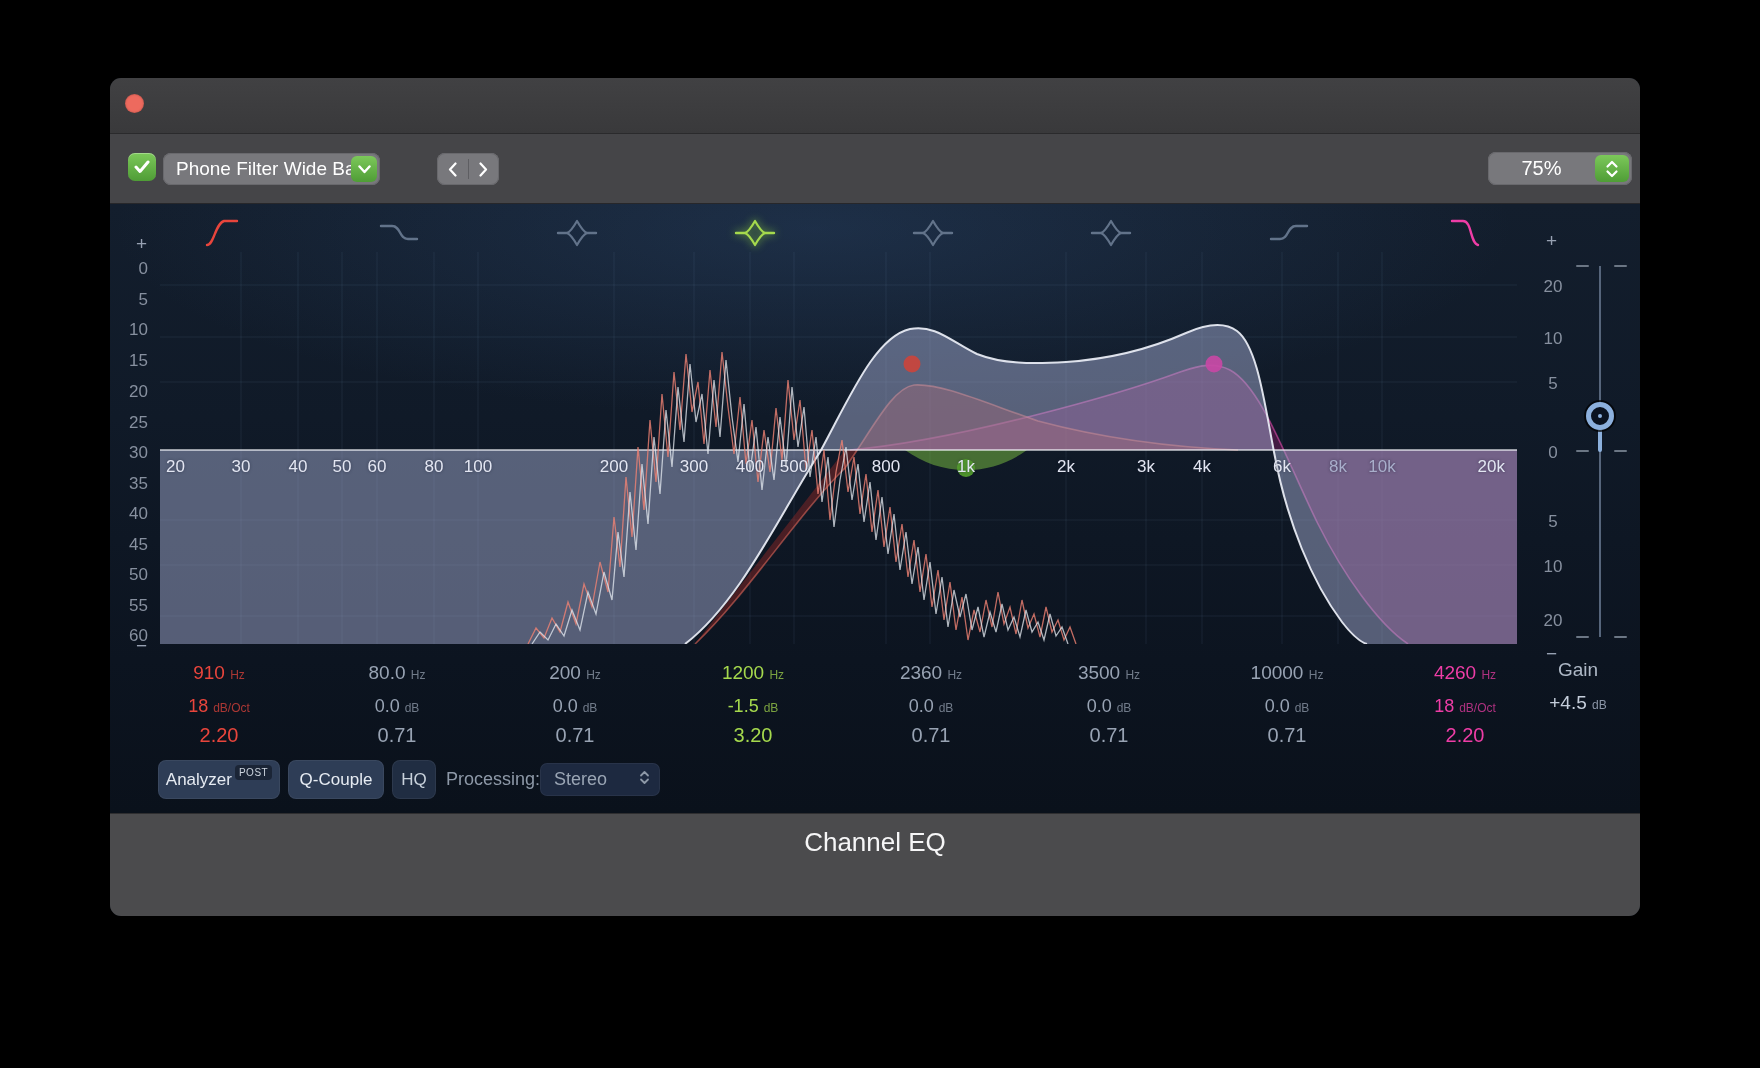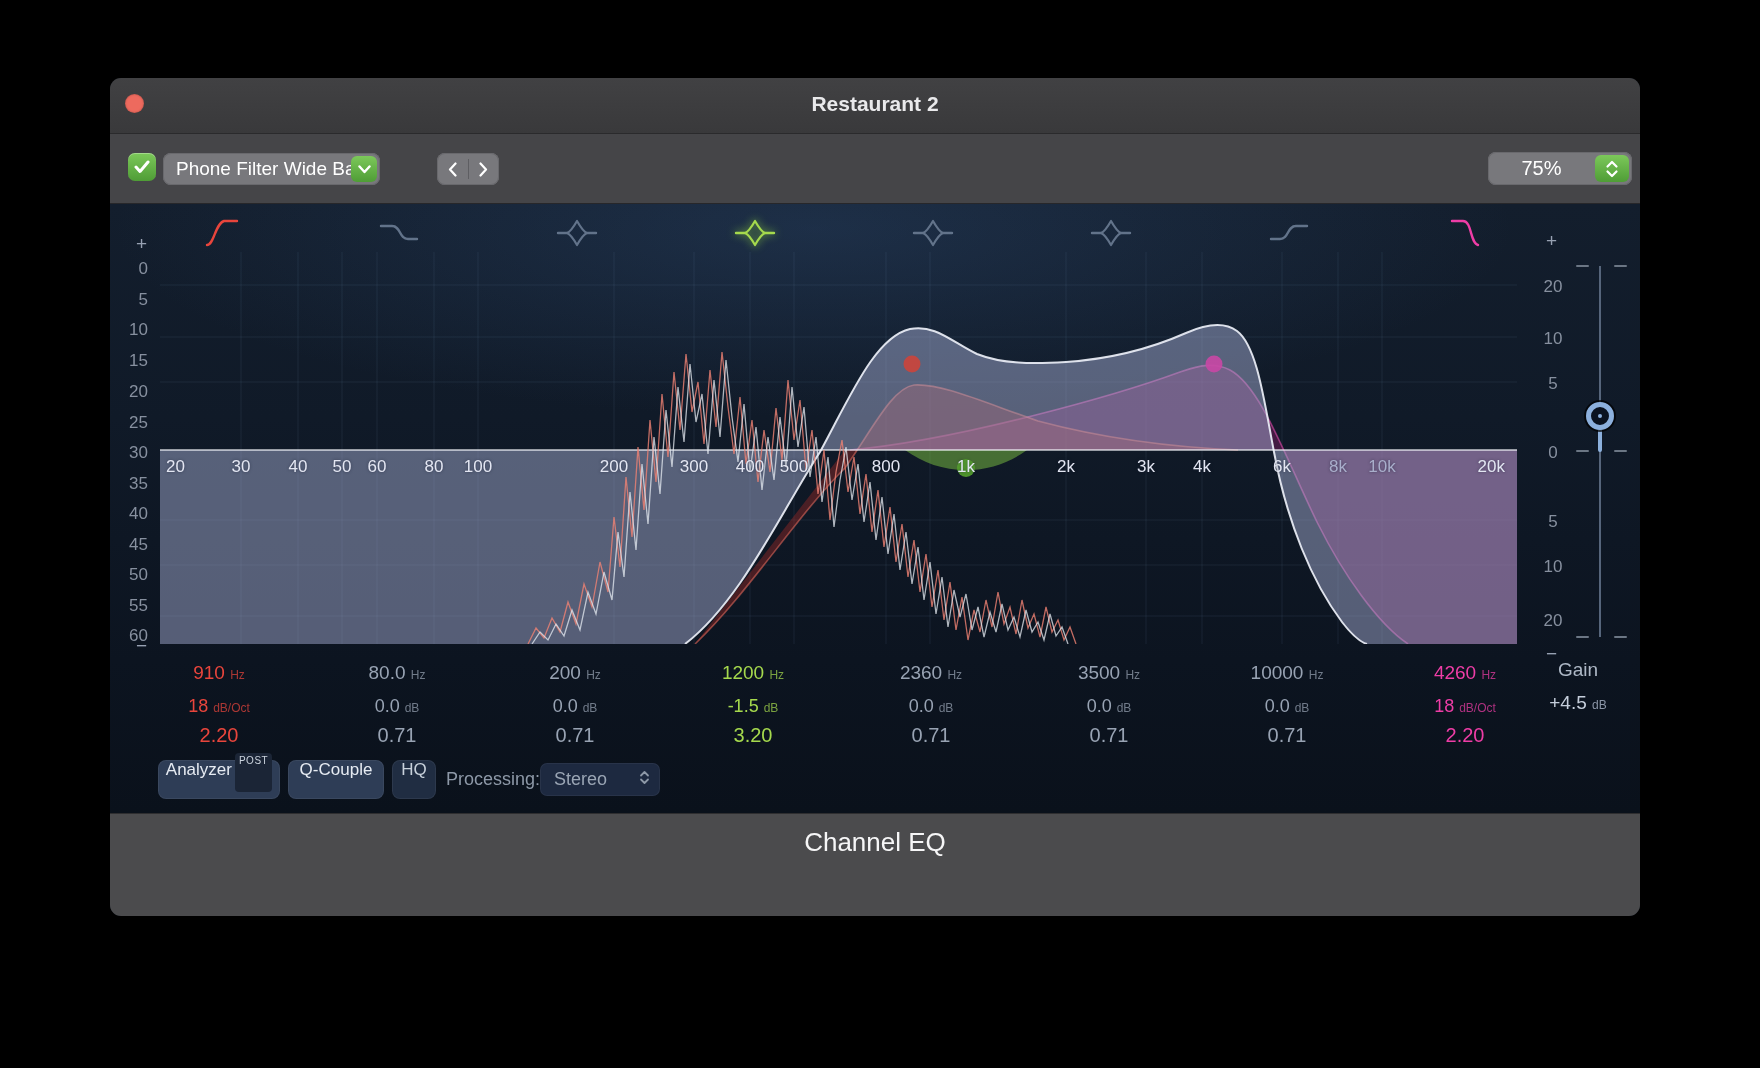--- a/index.html
+++ b/index.html
@@ -64,21 +64,21 @@
   #gain-value .u{font-size:12px;color:#8b95a6;}
   
   #band-cols{position:absolute;left:20px;top:452px;width:1424px;display:flex;}
   .bcol{flex:1;text-align:center;cursor:default;}
   .bcol .freq{font-size:19px;height:35px;line-height:33px;}
   .bcol .gain{font-size:18px;height:32px;line-height:30px;}
   .bcol .q{font-size:20px;height:26px;line-height:24px;}
   .bcol .u{font-size:12px;opacity:.72;}
   
   .ctl-btn{position:absolute;top:556px;height:39px;border-radius:8px;background:#2e3d56;
-    color:#e6ebf2;font-size:17px;display:flex;justify-content:center;
+    color:#e6ebf2;font-size:17px;display:flex;align-items:center;justify-content:center;
     box-shadow:inset 0 0 0 1px rgba(255,255,255,.06);}
   #btn-analyzer{left:48px;width:122px;}
   #btn-analyzer sup{font-size:10px;letter-spacing:.5px;background:#1b2536;border-radius:4px;
     padding:2px 4px;margin-left:3px;position:relative;top:-7px;color:#ccd4de;}
   #btn-qcouple{left:178px;width:96px;}
   #btn-hq{left:282px;width:44px;background:#202d42;color:#c8d1db;}
   #processing-label{position:absolute;left:336px;top:556px;height:39px;line-height:39px;
     font-size:18px;color:#8d98a7;}
   #processing-dd{position:absolute;left:430px;top:559px;width:120px;height:33px;border-radius:7px;
     background:#1d2940;display:flex;align-items:center;box-shadow:inset 0 0 0 1px rgba(255,255,255,.05);}
@@ -90,21 +90,20 @@
   #plugin-name{width:100%;text-align:center;margin-top:13px;font-size:26px;color:#f6f6f7;}
 </style>
 </head>
 <body>
 
 <div id="screen">
  <div id="window">
 
   <div id="titlebar">
     <div class="traffic"></div>
-    <div id="title-text">Restaurant 2</div>
   </div>
 
   <div id="toolbar">
     <div id="onoff">
       <svg width="16" height="14" viewBox="0 0 16 14">
             <polyline points="2,7 6,11.5 14,2" fill="none" stroke="#fff" stroke-width="3" stroke-linecap="round" stroke-linejoin="round"></polyline>
           </svg>
     </div>
     <div id="preset-box">
       <span class="label">Phone Filter Wide Ba...</span>

